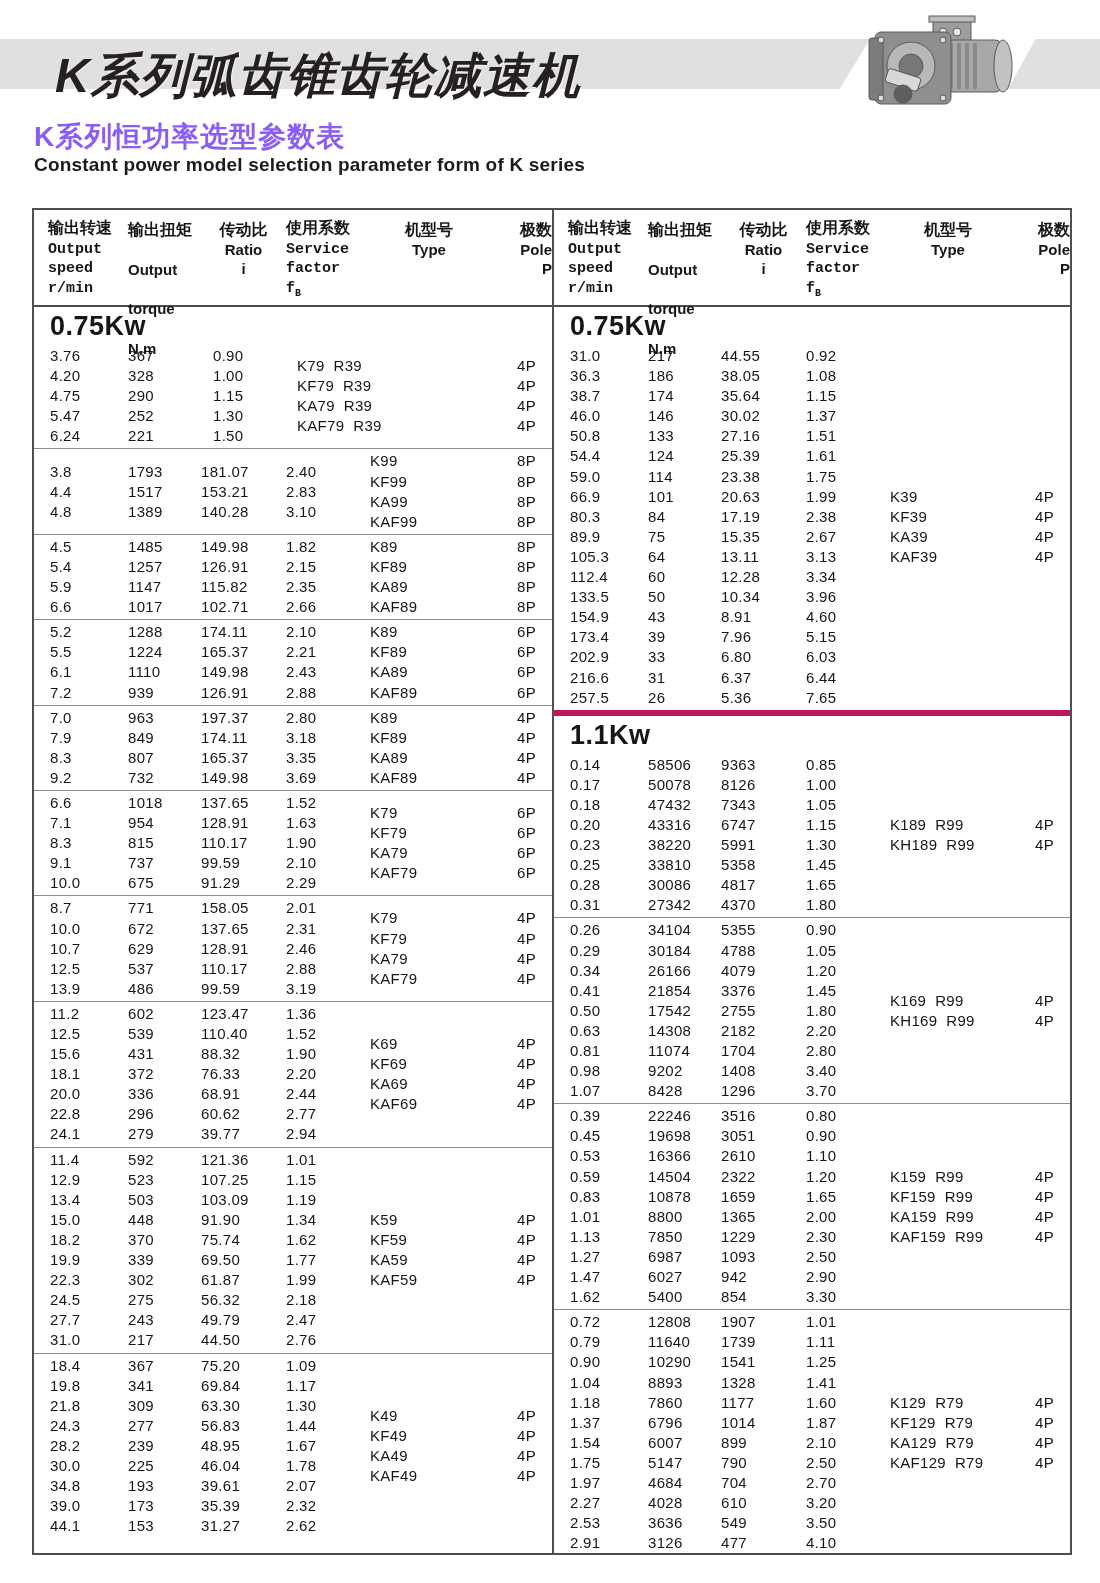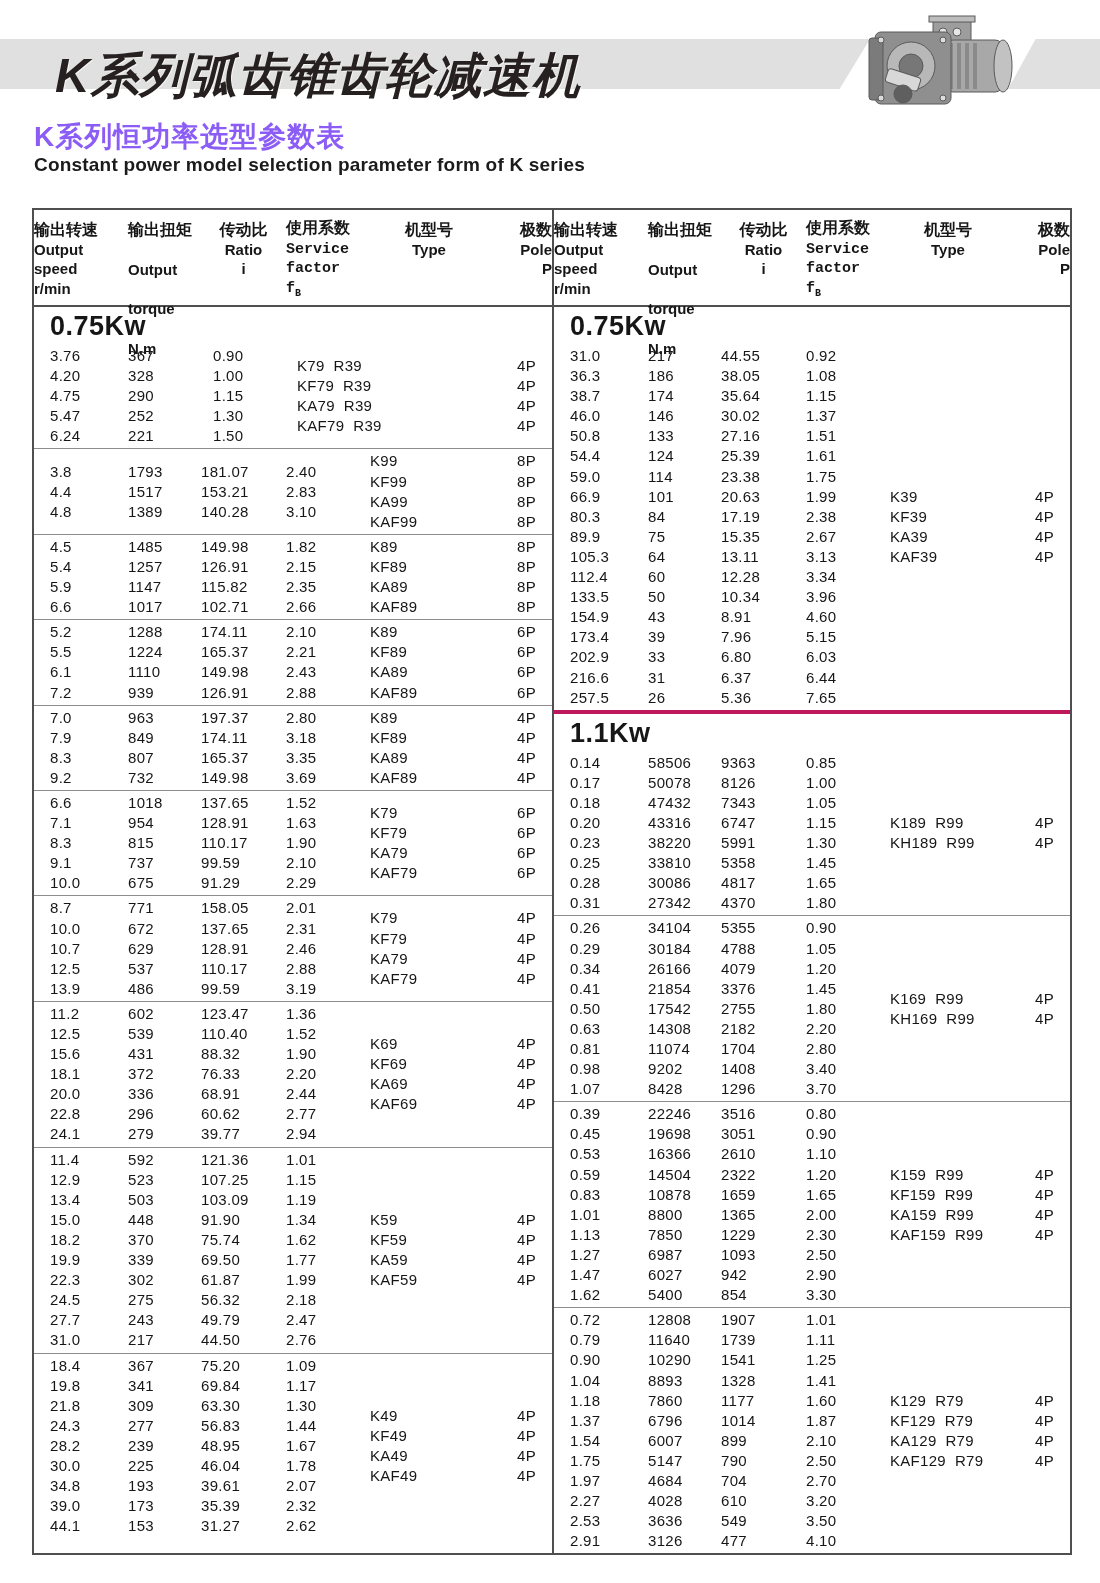--- a/index.html
+++ b/index.html
@@ -25,30 +25,30 @@
     position:absolute;left:32px;top:208px;width:1040px;height:1347px;
     border:2px solid #4f4f4f;display:flex;box-sizing:border-box;
   }
   .half{width:50%;box-sizing:border-box;display:flex;flex-direction:column;overflow:hidden;}
   .half.right{border-left:2px solid #4f4f4f;}
   
   .col-headers{display:flex;height:97px;border-bottom:2px solid #4f4f4f;padding-top:10px;box-sizing:border-box;}
   .hcol{display:flex;flex-direction:column;font-size:15px;line-height:19.5px;}
   .hcol .cnh{font-weight:bold;font-size:16px;white-space:nowrap;}
   .hcol .enh{font-weight:bold;white-space:nowrap;}
-  .h-speed{width:94px;box-sizing:border-box;}
+  .h-speed{width:94px;padding-left:14px;box-sizing:border-box;font-family:Liberation Mono, monospace;}
   .h-torque{width:73px;gap:20px;}
   .h-ratio{width:85px;text-align:center;}
   .h-factor{width:84px;text-align:left;font-family:Liberation Mono, monospace;}
   .h-type{flex:1;text-align:center;}
   .h-pole{width:64px;text-align:right;box-sizing:border-box;}
   .sub{font-size:10px;vertical-align:sub;}
   
   .section{display:flex;flex-direction:column;}
-  .sec-border{border-top:4px solid #be185d;}
+  .sec-border{border-top:6px solid #be185d;}
   .section-title{font-size:27px;font-weight:bold;padding:4px 0 2px 16px;letter-spacing:.5px;}
   .block{display:flex;padding:2px 0;}
   .block + .block{border-top:1px solid #8d8d8d;align-items:center;}
   .dcol{display:flex;flex-direction:column;box-sizing:border-box;}
   .c-speed{width:94px;padding-left:16px;}
   .c-torque{width:73px;}
   .c-ratio{width:85px;}
   .c-factor{width:84px;}
   .cell{height:20.1px;line-height:20.1px;font-size:15px;letter-spacing:.3px;white-space:nowrap;}
   .tcol{flex:1;display:flex;flex-direction:column;justify-content:center;box-sizing:border-box;}

